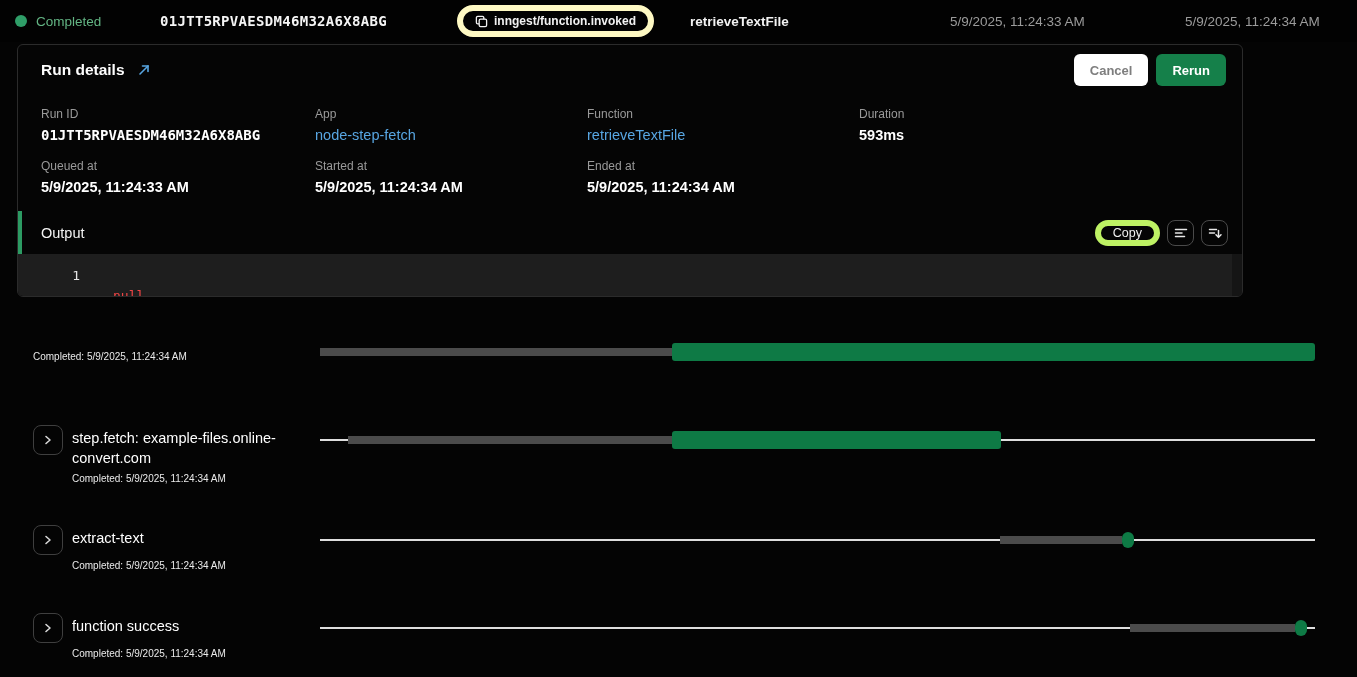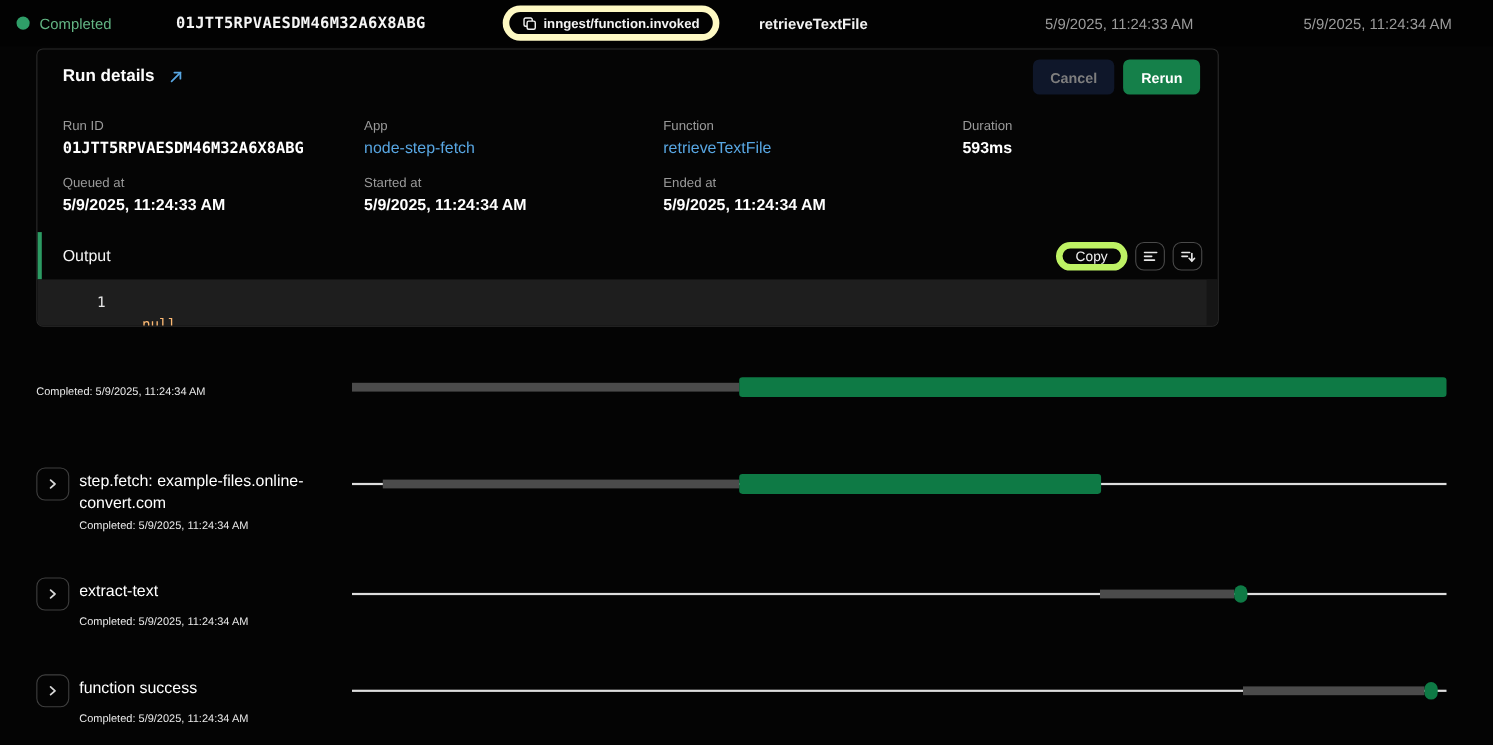--- a/index.html
+++ b/index.html
@@ -30,33 +30,33 @@
     padding:3px 12px; font-size:12px; font-weight:700; color:#f2f2f2;
     background:transparent; cursor:default;
   }
   .badge svg { display:block; }
   .tb-fn { width:260px; font-size:13.5px; font-weight:600; color:#f2f2f2; }
   .tb-ts1 { width:235px; }
   .tb-ts { color:#9b9b9b; font-size:13.5px; }
 
   
   .panel {
-    position:absolute; left:33px; top:44px; width:1075px; height:253px;
+    position:absolute; left:17px; top:44px; width:1226px; height:253px;
     background:#050505; border:1px solid #2b2b2b; border-radius:6px;
     overflow:hidden;
   }
   .panel-header {
     height:50px; display:flex; align-items:center; justify-content:space-between;
     padding:0 16px 0 23px;
   }
   .panel-title { display:flex; align-items:center; gap:12px; font-size:15.5px; font-weight:600; color:#fdfdfd; }
   .ext-link { color:#58a6e2; display:inline-flex; cursor:pointer; }
   .panel-actions { display:flex; gap:8px; }
   .btn-cancel {
-    background:#0f172a; color:#7e7e7e; border:none; border-radius:6px;
+    background:#ffffff; color:#7e7e7e; border:none; border-radius:6px;
     height:32px; padding:0 16px; font-size:13px; font-weight:600;
     font-family:"Liberation Sans", sans-serif; cursor:default;
   }
   .btn-rerun {
     background:#15804a; color:#ffffff; border:none; border-radius:6px;
     height:32px; padding:0 16px; font-size:13px; font-weight:700;
     font-family:"Liberation Sans", sans-serif; cursor:pointer;
   }
 
   .details-grid {
@@ -84,21 +84,21 @@
     width:27px; height:26px; background:transparent; border:1px solid #4a4a4a;
     border-radius:8px; display:inline-flex; align-items:center; justify-content:center;
     color:#e8e8e8; cursor:pointer; padding:0;
   }
 
   .code-area {
     position:absolute; left:0; right:0; top:209px; height:42px;
     background:#1e1e1e; display:flex; align-items:center;
   }
   .code-ln { width:62px; text-align:right; color:#e6e6e6; font-size:13px; }
-  .code-token { margin-left:33px; color:#fdba74; font-size:13px;margin-top:41px; }
+  .code-token { margin-left:33px; color:#ef4444; font-size:13px;margin-top:41px; }
   .code-scrollbar { position:absolute; right:0; top:0; bottom:0; width:10px; background:#151515; }
 
   
   .timeline { position:absolute; left:0; right:0; top:297px; padding-top:40px; }
   .tl-row { position:relative; }
   .tl-row-run   { height:88px; }
   .tl-row-step  { height:100px; }
   .tl-row-mid   { height:88px; }
   .tl-left {
     position:absolute; left:33px; top:0; width:287px;

